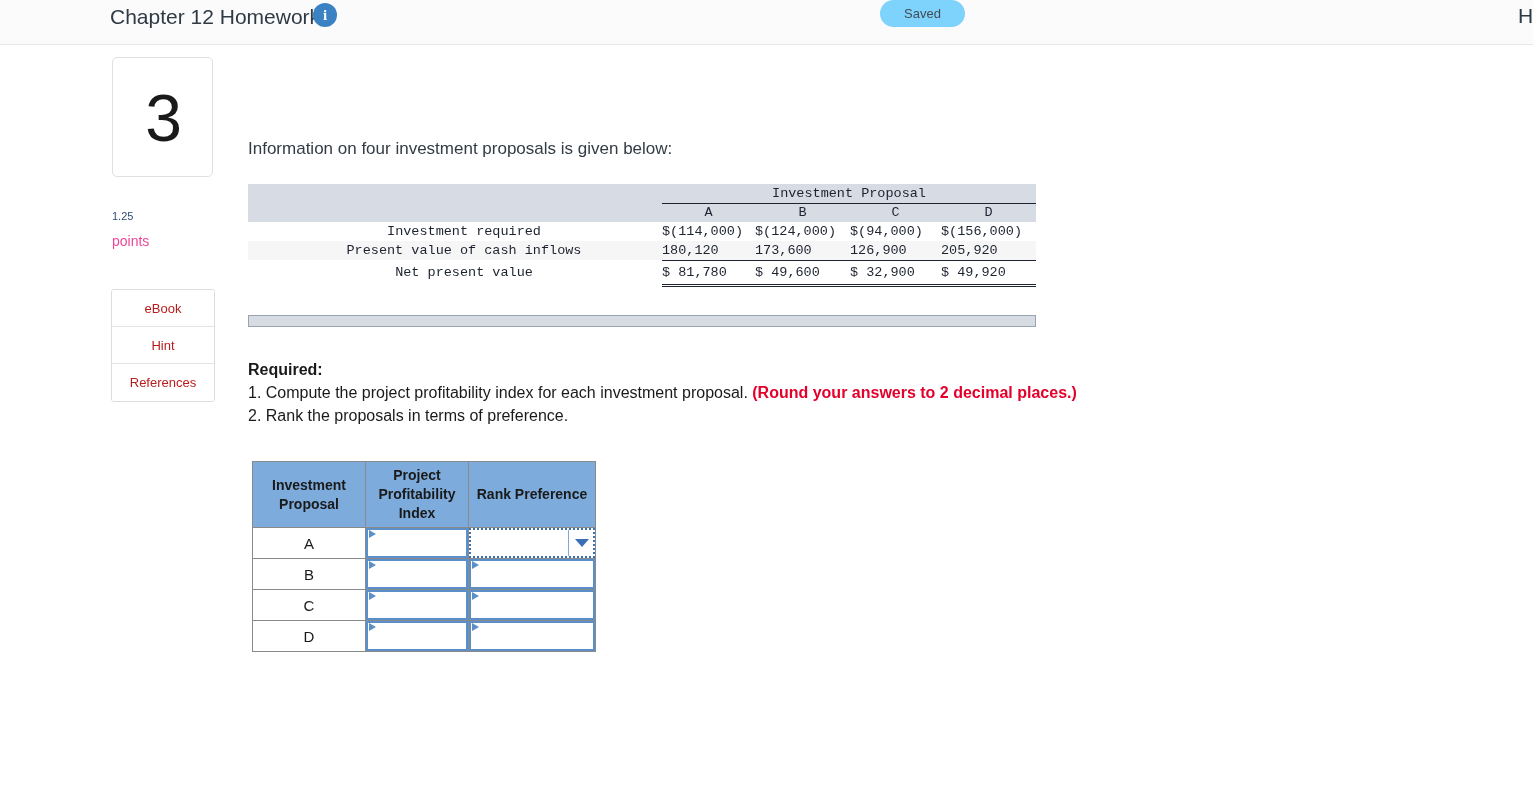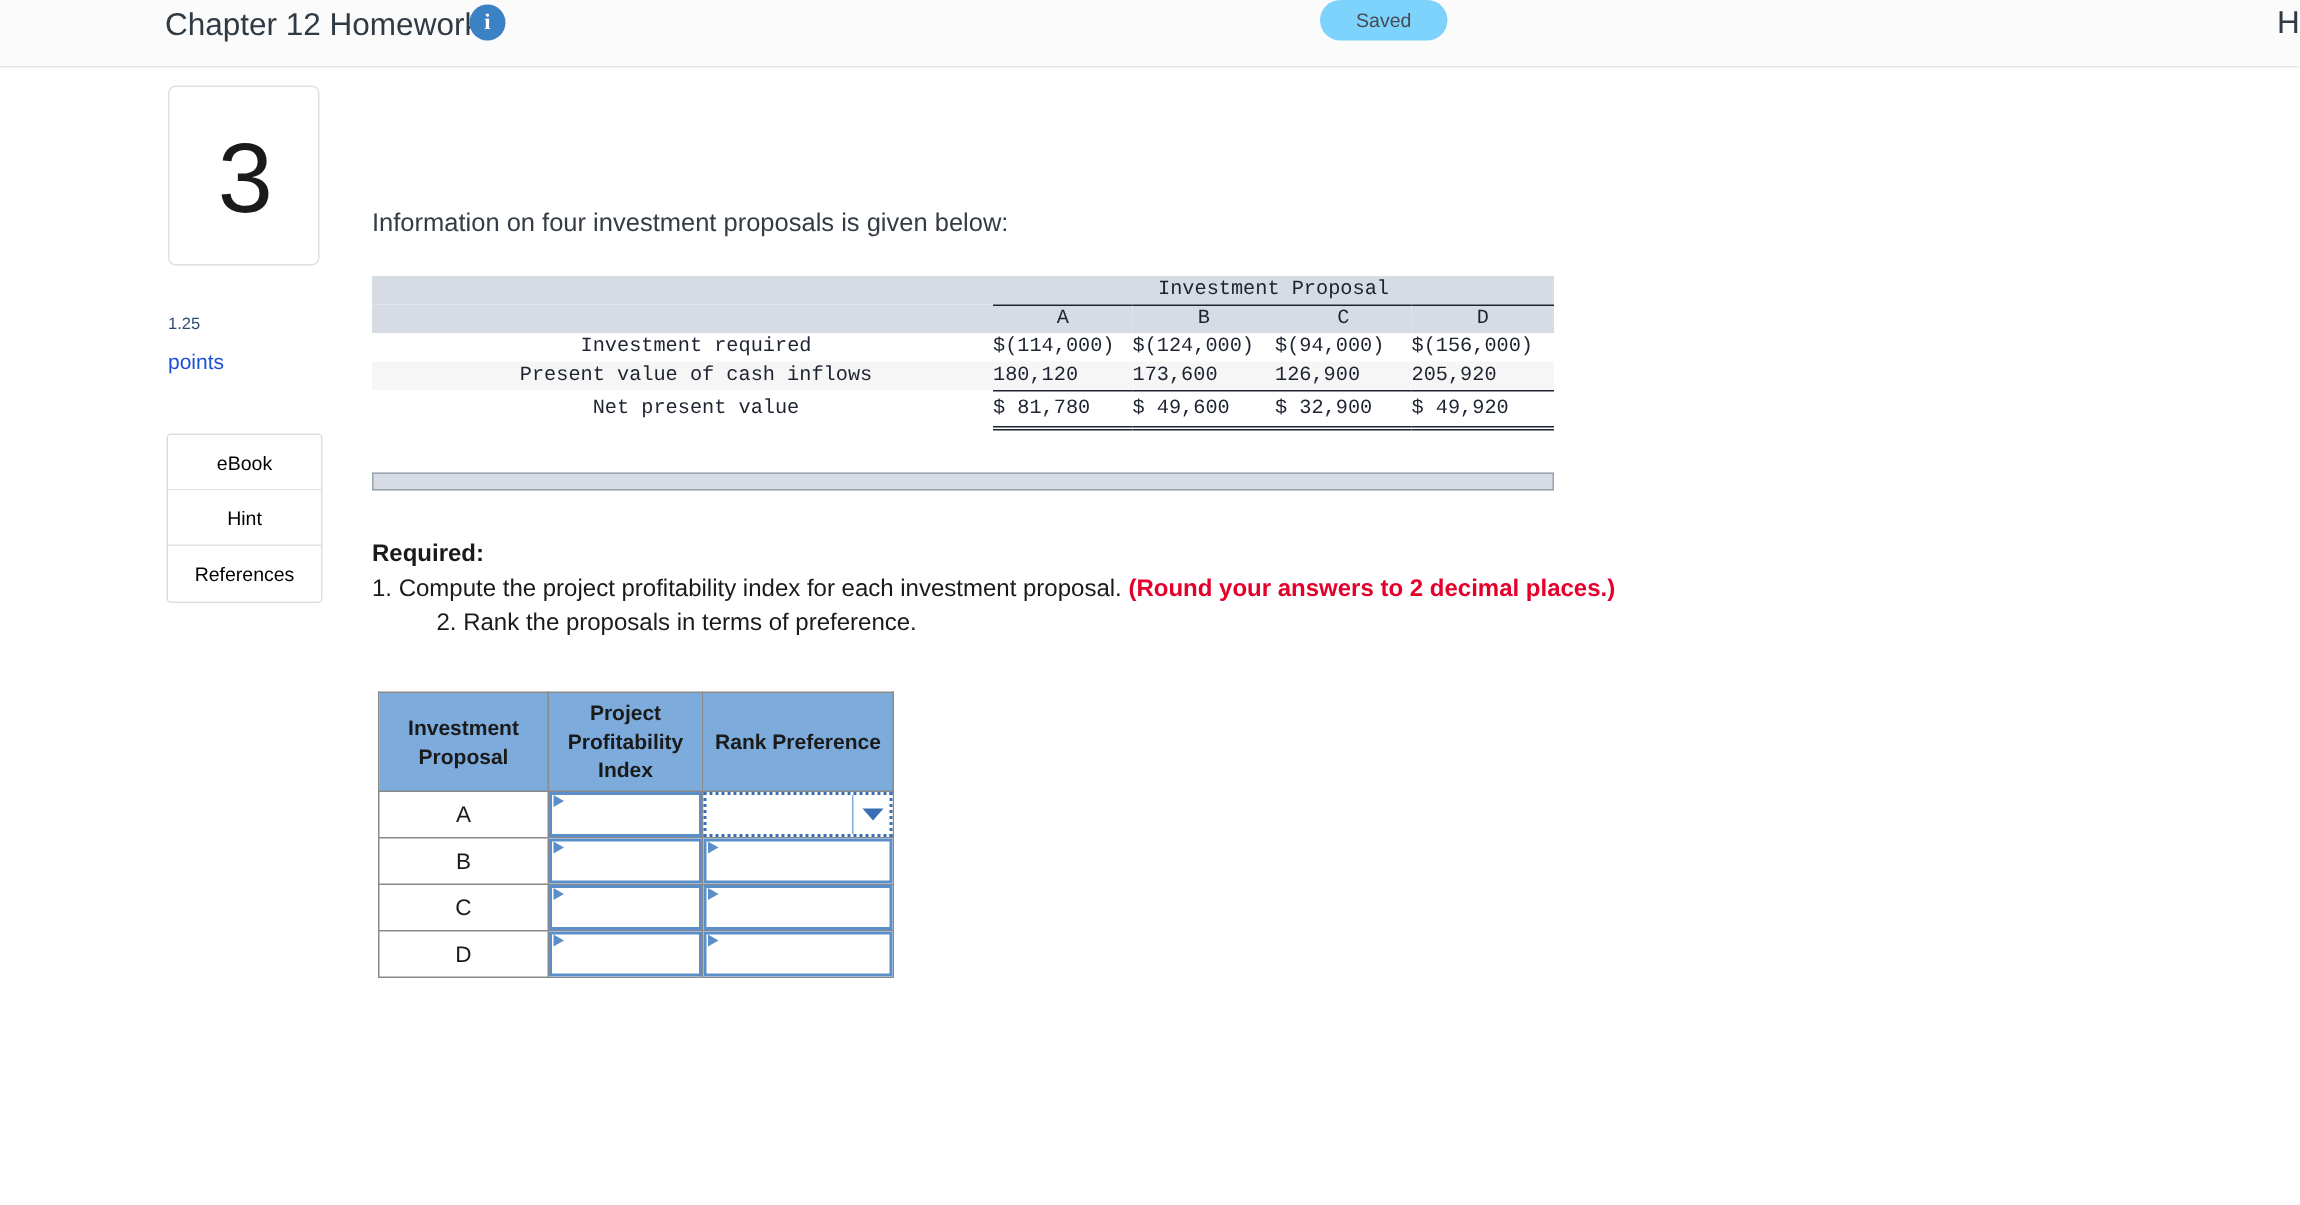--- a/index.html
+++ b/index.html
@@ -54,32 +54,32 @@
   #qnum-text {
     position: absolute; left: 0; top: 0; width: 101px; height: 120px;
     font-size: 66px; color: #1a1a1a; text-align: center; line-height: 120px;
   }
   #points-value {
     position: absolute; left: 112px; top: 210px;
     font-size: 11px; color: #2f4d73;
   }
   #points-label {
     position: absolute; left: 112px; top: 233px;
-    font-size: 14px; color: #1d4ed8;
+    font-size: 14px; color: #ec4899;
   }
   #rail-buttons {
     position: absolute; left: 111px; top: 289px;
     width: 104px;
     border: 1px solid #dddddd; border-radius: 3px;
     background: #ffffff; overflow: hidden;
   }
   .rail-btn {
     height: 37px; line-height: 37px;
     text-align: center;
-    font-size: 13px; color: #000000;
+    font-size: 13px; color: #b91c1c;
     border-bottom: 1px solid #e4e4e4;
     cursor: pointer; background: #ffffff;
   }
   .rail-btn:last-child { border-bottom: none; }
 
   
   #intro-text {
     position: absolute; left: 248px; top: 139px;
     font-size: 17px; color: #333b44;
     white-space: nowrap;
@@ -123,21 +123,21 @@
     position: absolute; left: 248px; top: 361px;
     font-size: 16px; font-weight: bold; color: #1a1a1a;
   }
   #req-line-1 {
     position: absolute; left: 248px; top: 384px;
     font-size: 16px; color: #1a1a1a; white-space: nowrap;
   }
   #req-line-1 .warn { color: #e4002b; font-weight: bold; }
   #req-line-2 {
     position: absolute; left: 248px; top: 407px;
-    font-size: 16px; color: #1a1a1a; white-space: nowrap; margin-left: 43px;
+    font-size: 16px; color: #1a1a1a; white-space: nowrap;
   }
 
   
   #answer-table {
     position: absolute; left: 252px; top: 461px;
     border-collapse: collapse;
     table-layout: fixed;
   }
   #answer-table th {
     background: #7cabdc;

